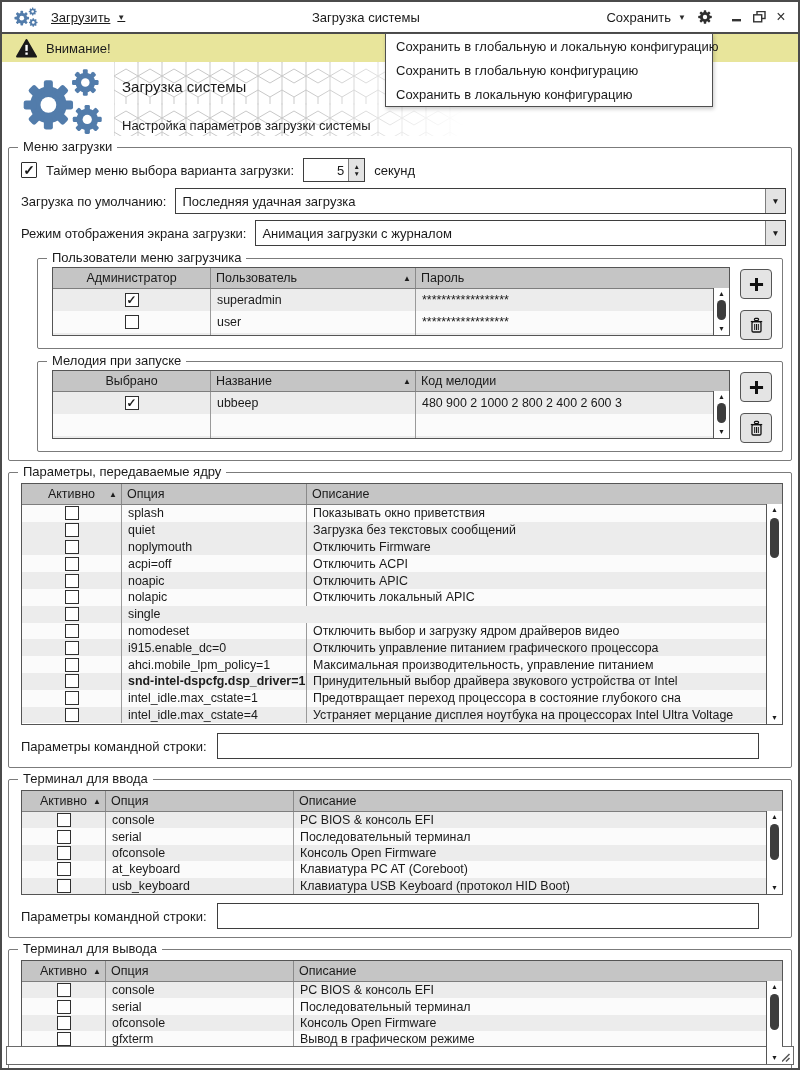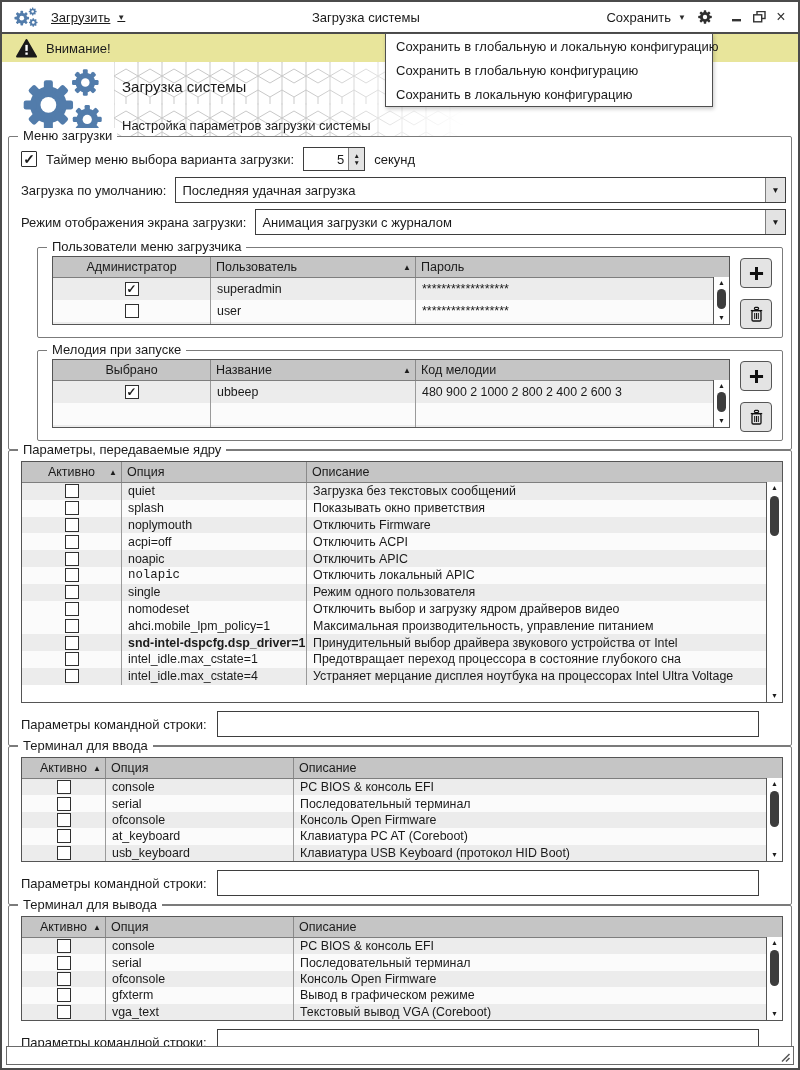--- a/index.html
+++ b/index.html
@@ -27,21 +27,21 @@
   
   .apphdr{position:relative;height:74px;background:#fff;}
   .hexbg{position:absolute;left:112px;top:0;}
   .logo{position:absolute;left:12px;top:4px;}
   .apptitle{position:absolute;left:120px;top:16px;font-size:15px;}
   .appsub{position:absolute;left:120px;top:56px;font-size:13px;}
 
   .content{padding:0 6px;}
 
   
-  .group{position:relative;border:1px solid #7b7b7b;border-radius:2px;margin-top:0;padding:10px 5px 8px 12px;background:#fff;}
+  .group{position:relative;border:1px solid #7b7b7b;border-radius:2px;margin-top:11px;padding:10px 5px 8px 12px;background:#fff;}
   .glegend{position:absolute;top:-9px;left:9px;background:#fff;padding:0 5px;font-size:13px;}
   .subgroup{position:relative;border:1px solid #7b7b7b;border-radius:2px;margin:12px 3px 0 16px;padding:8px 8px 8px 14px;background:#fff;}
 
   
   .frow{display:flex;align-items:center;gap:9px;font-size:13px;margin-bottom:6px;}
   .cb{width:14px;height:14px;border:1.6px solid #2d2d2d;border-radius:1px;background:#fff;display:flex;align-items:center;justify-content:center;font-size:14px;line-height:10px;font-weight:bold;flex:none;}
   .spin{display:flex;width:62px;height:24px;border:1px solid #3e3e3e;box-sizing:border-box;flex:none;}
   .spin .val{flex:1;text-align:right;font-size:13px;padding:4px 4px 0 0;}
   .spin .sbtn{width:15px;background:#e3e3e3;border-left:1px solid #7d7d7d;display:flex;flex-direction:column;align-items:center;justify-content:center;}
   .spin .sbtn span{font-size:6.5px;line-height:7px;color:#1c1c1c;}
@@ -366,34 +366,34 @@
               <span class="sort">▲</span>
             </div>
             <div class="th" style="width: 185px;">
               <span>Опция</span>
             </div>
             <div class="th" style="flex: 1 1 0%;">
               <span>Описание</span>
             </div>
           </div>
           <div class="tbody">
+            <div class="trow even">
+              <div class="td c0" style="width: 100px;">
+                <span class="cbx"></span>
+              </div>
+              <div class="td" style="width: 185px;">splash</div>
+              <div class="td" style="flex: 1 1 0%;">Показывать окно приветствия</div>
+            </div>
             <div class="trow odd">
               <div class="td c0" style="width: 100px;">
                 <span class="cbx"></span>
               </div>
               <div class="td" style="width: 185px;">quiet</div>
               <div class="td" style="flex: 1 1 0%;">Загрузка без текстовых сообщений</div>
             </div>
-            <div class="trow even">
-              <div class="td c0" style="width: 100px;">
-                <span class="cbx"></span>
-              </div>
-              <div class="td" style="width: 185px;">splash</div>
-              <div class="td" style="flex: 1 1 0%;">Показывать окно приветствия</div>
-            </div>
             <div class="trow odd">
               <div class="td c0" style="width: 100px;">
                 <span class="cbx"></span>
               </div>
               <div class="td" style="width: 185px;">noplymouth</div>
               <div class="td" style="flex: 1 1 0%;">Отключить Firmware</div>
             </div>
             <div class="trow even">
               <div class="td c0" style="width: 100px;">
                 <span class="cbx"></span>
@@ -405,36 +405,42 @@
               <div class="td c0" style="width: 100px;">
                 <span class="cbx"></span>
               </div>
               <div class="td" style="width: 185px;">noapic</div>
               <div class="td" style="flex: 1 1 0%;">Отключить APIC</div>
             </div>
             <div class="trow even">
               <div class="td c0" style="width: 100px;">
                 <span class="cbx"></span>
               </div>
-              <div class="td" style="width: 185px; font-family: Liberation Mono, monospace;">nolapic</div>
+              <div class="td" style="width: 185px;">nolapic</div>
               <div class="td" style="flex: 1 1 0%;">Отключить локальный APIC</div>
             </div>
             <div class="trow odd">
               <div class="td c0" style="width: 100px;">
                 <span class="cbx"></span>
               </div>
               <div class="td" style="width: 185px;">single</div>
-              <div class="td" style="flex: 1 1 0%;">Режим одного пользователя</div>
             </div>
             <div class="trow even">
               <div class="td c0" style="width: 100px;">
                 <span class="cbx"></span>
               </div>
               <div class="td" style="width: 185px;">nomodeset</div>
               <div class="td" style="flex: 1 1 0%;">Отключить выбор и загрузку ядром драйверов видео</div>
+            </div>
+            <div class="trow odd">
+              <div class="td c0" style="width: 100px;">
+                <span class="cbx"></span>
+              </div>
+              <div class="td" style="width: 185px;">i915.enable_dc=0</div>
+              <div class="td" style="flex: 1 1 0%;">Отключить управление питанием графического процессора</div>
             </div>
             <div class="trow even">
               <div class="td c0" style="width: 100px;">
                 <span class="cbx"></span>
               </div>
               <div class="td" style="width: 185px;">ahci.mobile_lpm_policy=1</div>
               <div class="td" style="flex: 1 1 0%;">Максимальная производительность, управление питанием</div>
             </div>
             <div class="trow odd">
               <div class="td c0" style="width: 100px;">

